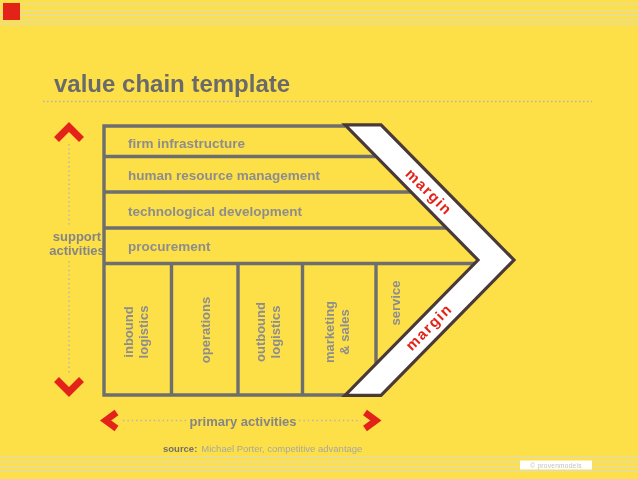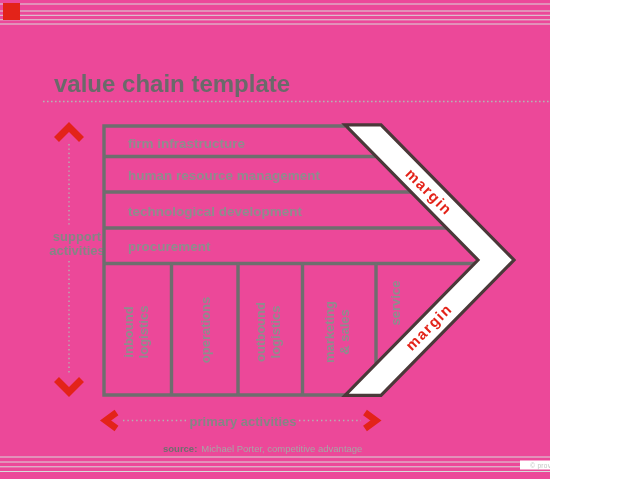--- a/index.html
+++ b/index.html
@@ -1,16 +1,16 @@
 <!DOCTYPE html>
 <html><head>
 <meta charset="utf-8">
 <style>
   html,body{margin:0;padding:0;background:#ffffff;}
-  .page{position:relative;width:550px;height:479px;background:#ec4899;overflow:hidden;
+  .page{position:relative;width:638px;height:479px;background:#fde047;overflow:hidden;
         font-family:"Liberation Sans",sans-serif;}
   svg text{font-family:"Liberation Sans",sans-serif;}
   .t-title{font-size:24px;font-weight:700;fill:#6a6a6a;}
   .t-row{font-size:13.5px;font-weight:700;fill:#8d8d8d;}
   .t-col{font-size:13px;font-weight:700;fill:#8d8d8d;}
   .t-axis{font-size:13px;font-weight:700;fill:#858585;}
   .t-margin{font-size:15px;font-weight:700;letter-spacing:1.5px;}
   .t-source-label{font-size:9.5px;font-weight:700;fill:#6f6f6f;}
   .t-source{font-size:9.5px;font-weight:400;fill:#a6a6a6;}
   .t-copy{font-size:6.5px;fill:#c2c2c2;letter-spacing:.3px;}

